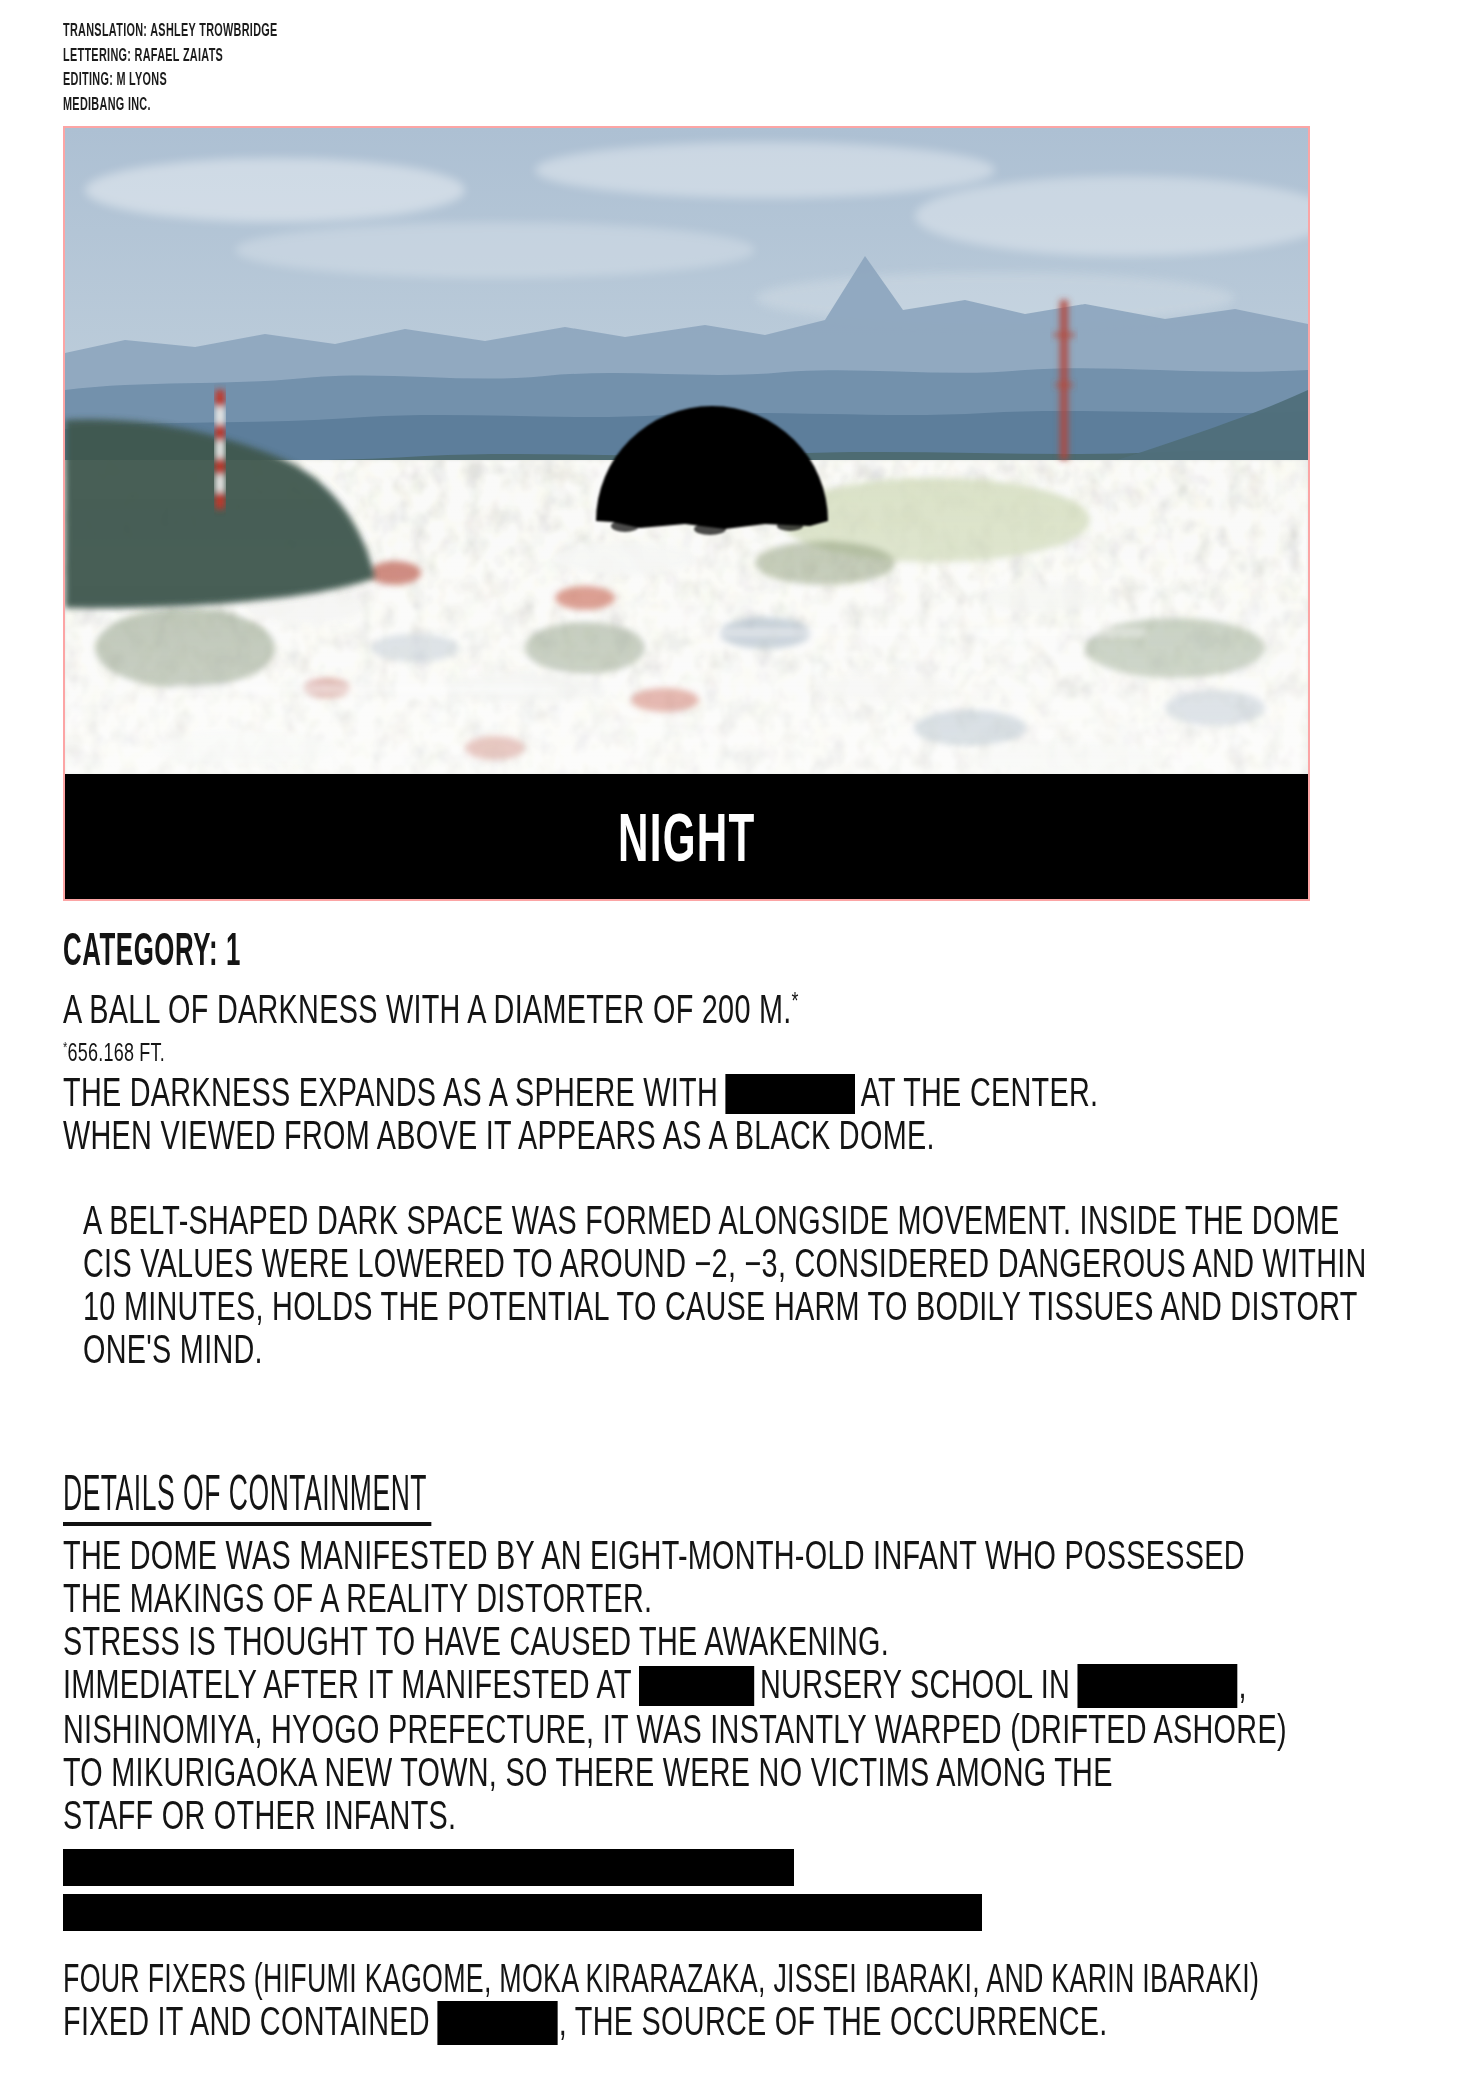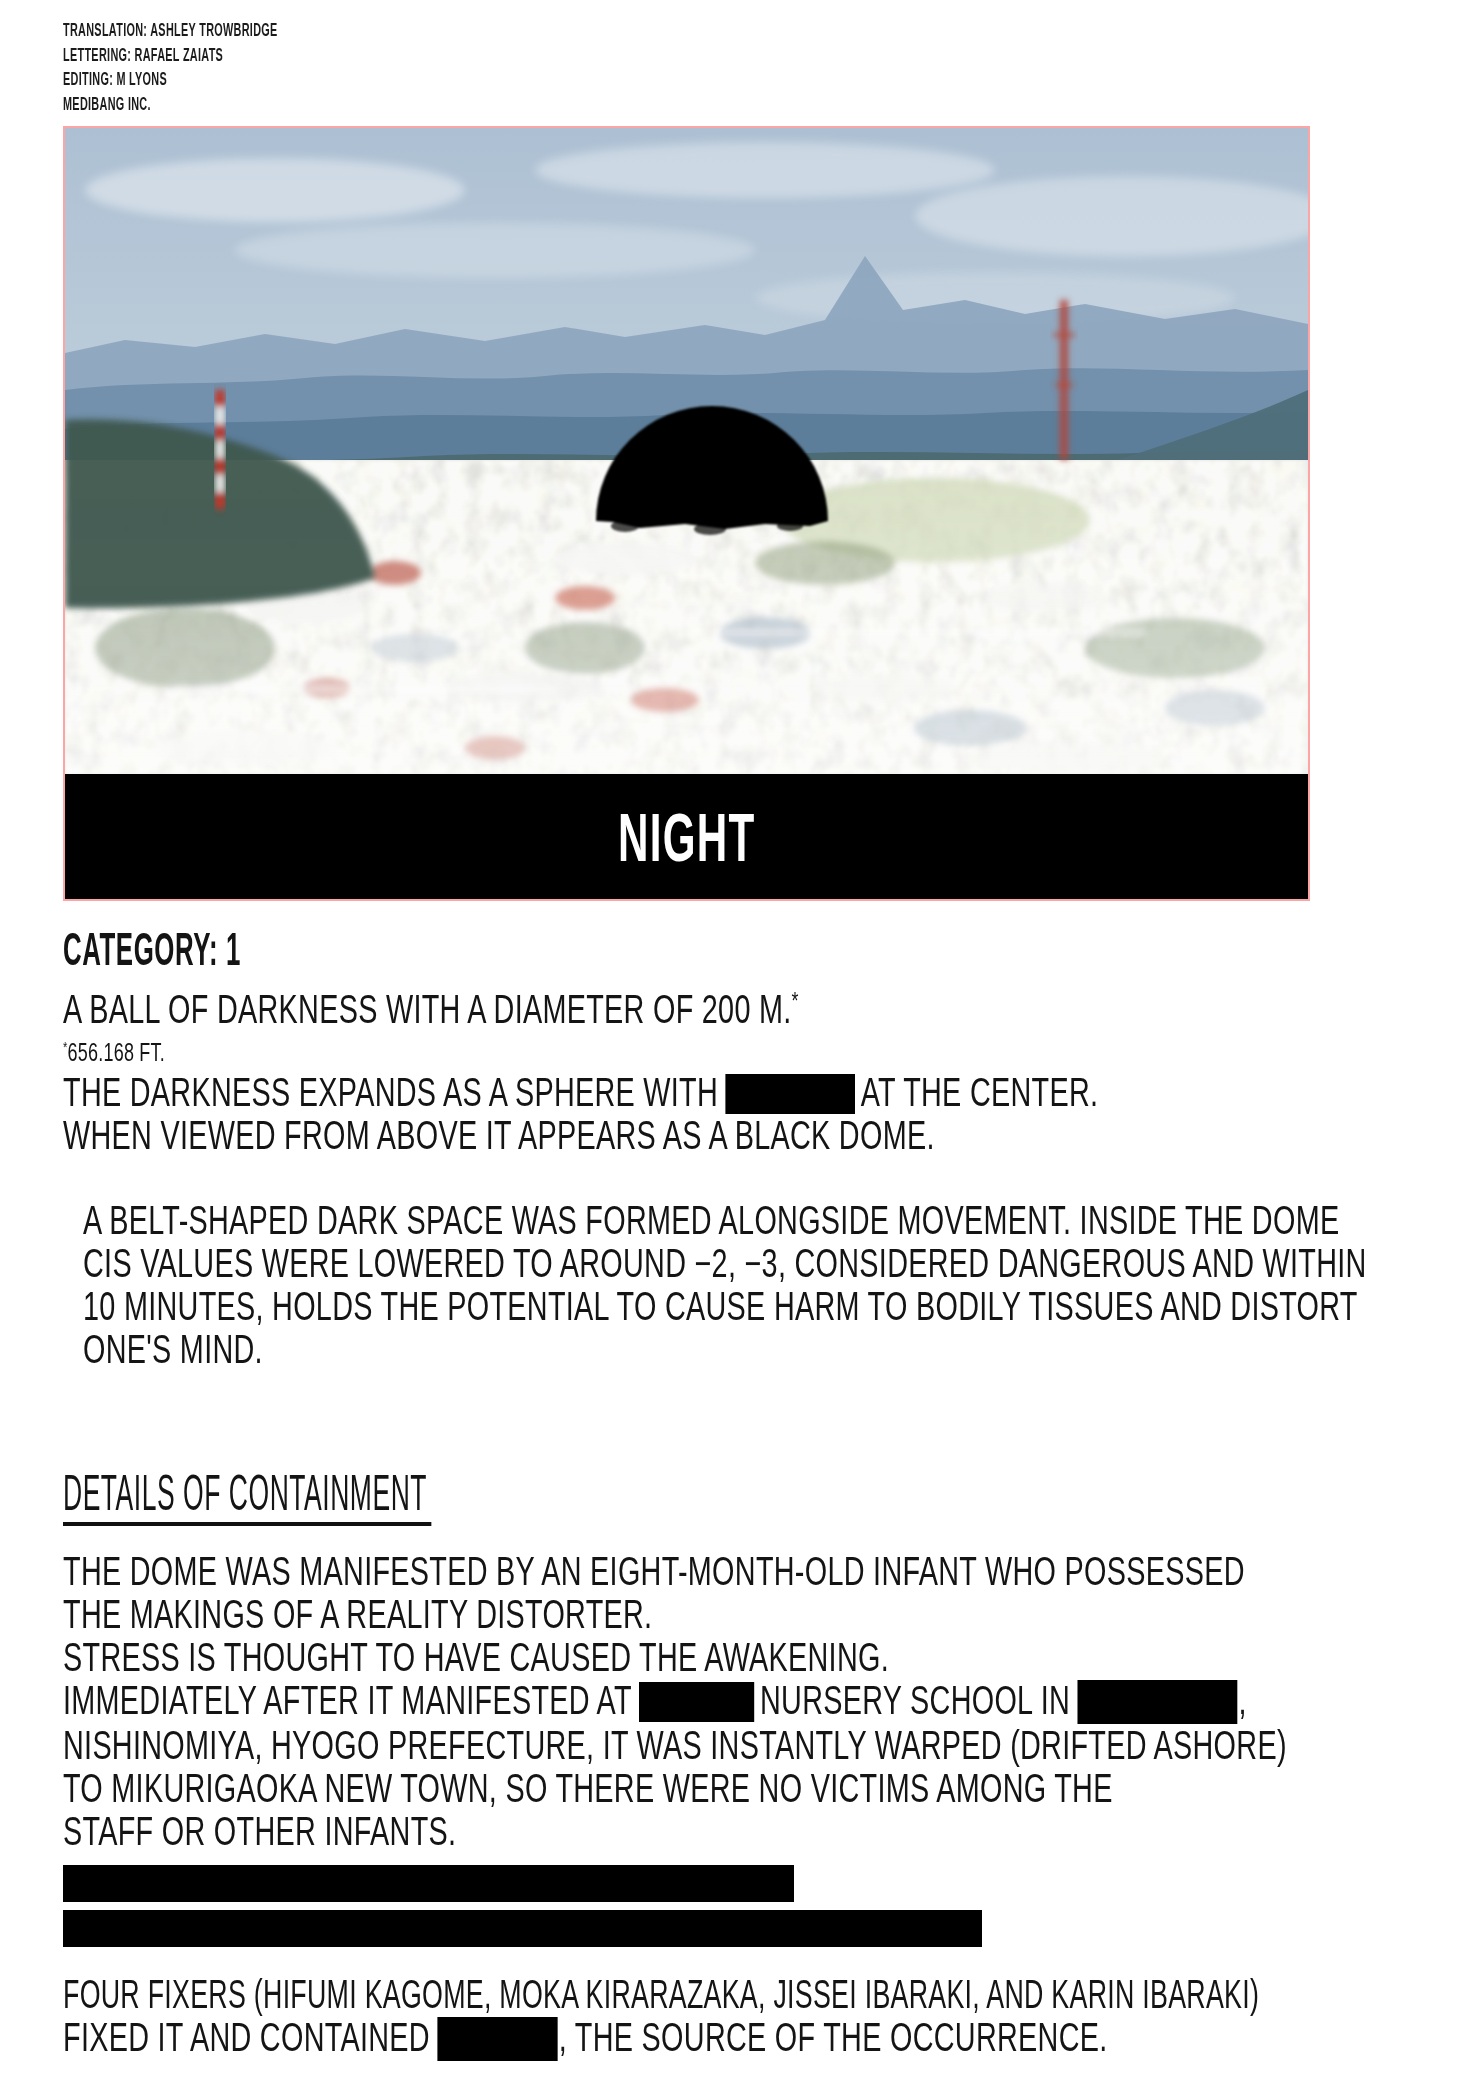--- a/index.html
+++ b/index.html
@@ -63,21 +63,21 @@
   .ln-tight{transform:scaleX(.67);}
   .ln-sm{
     font-size:25px;line-height:28px;letter-spacing:.3px;
     white-space:nowrap;transform:scaleX(.72);transform-origin:0 50%;
     margin:2px 0 4px 0;
   }
   sup.fn{font-size:62%;vertical-align:super;}
   .mt4{margin-top:4px;}
   .mt42{margin-top:42px;margin-left:20px;}
   .mt56{margin-top:88px;}
-  .mt10{margin-top:24px;}
+  .mt10{margin-top:8px;}
   .mt26{margin-top:26px;}
   .mt28{}
 
   
   .redact-inline{
     display:inline-block;background:#000;height:40px;vertical-align:-8px;
   }
   .rx-sphere{width:180px;margin:0 8px 0 10px;}
   .rx-nursery1{width:160px;margin:0 8px 0 10px;}
   .rx-nursery2{width:222px;margin:0 2px 0 10px;height:44px;vertical-align:-10px;}

